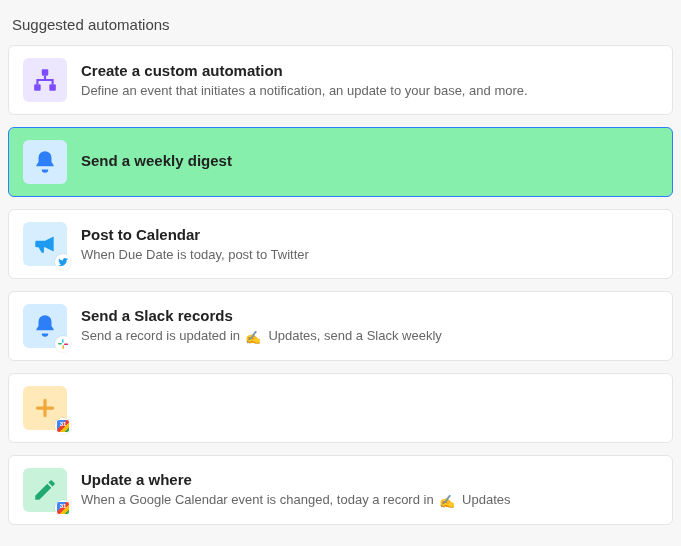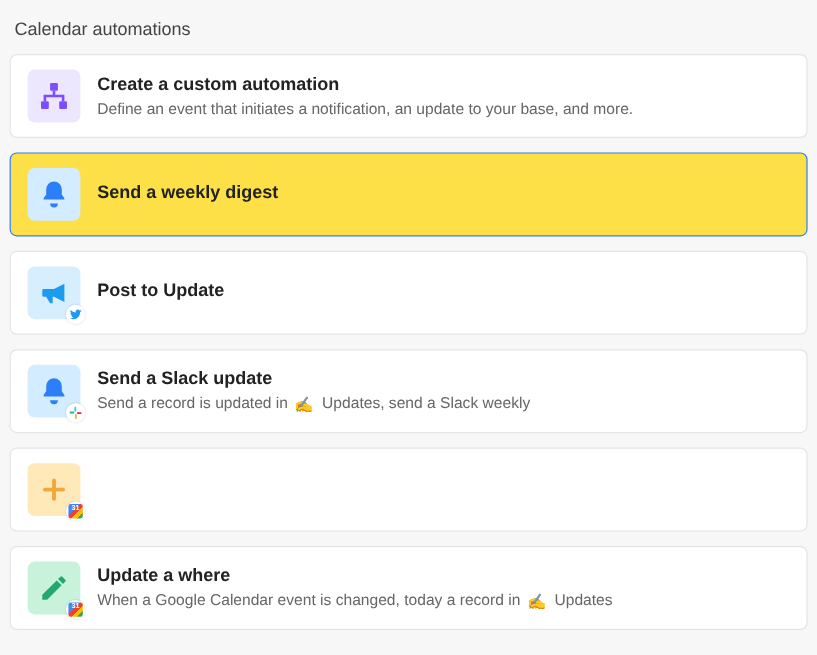--- a/index.html
+++ b/index.html
@@ -23,21 +23,21 @@
     border-radius: 6px;
     margin-bottom: 12px;
     padding: 12px 14px;
     display: flex;
     align-items: center;
     gap: 14px;
     cursor: pointer;
   }
   .card.selected {
     border: 1.5px solid #2d7ff9;
-    background: #fde047;
+    background: #86efac;
   }
   .iconbox {
     width: 44px;
     height: 44px;
     border-radius: 6px;
     flex-shrink: 0;
     display: flex;
     align-items: center;
     justify-content: center;
     position: relative;
@@ -95,21 +95,21 @@
   
   .bg-purple { background:#ede6ff; }
   .bg-blue   { background:#d4ecff; }
   .bg-blue2  { background:#d7eeff; }
   .bg-yellow { background:#ffe9b8; }
   .bg-green  { background:#c9f2db; }
 </style>
 </head>
 <body>
 
-<div class="section-title">Calendar automations</div>
+<div class="section-title">Suggested automations</div>
 
 <div class="card">
   <div class="iconbox bg-purple">
     <svg viewBox="0 0 24 24" fill="#7c4dff">
         <rect x="9" y="2" width="6" height="6" rx="1"></rect>
         <rect x="2" y="16" width="6" height="6" rx="1"></rect>
         <rect x="16" y="16" width="6" height="6" rx="1"></rect>
         <path d="M12 8v4M12 12H5v4M12 12h7v4" stroke="#7c4dff" stroke-width="2" fill="none"></path>
       </svg>
   </div>
@@ -135,42 +135,43 @@
     <svg viewBox="0 0 24 24" fill="#1d9bf0">
         <path d="M3 10v4a1 1 0 0 0 1 1h2l3 5h2v-5h1l8 4V5l-8 4H4a1 1 0 0 0-1 1z"></path>
       </svg>
     <div class="badge">
       <svg viewBox="0 0 24 24" fill="#1d9bf0">
           <path d="M22 5.9a8 8 0 0 1-2.3.6 4 4 0 0 0 1.8-2.2 8 8 0 0 1-2.6 1A4 4 0 0 0 12 9a11.3 11.3 0 0 1-8.2-4.2 4 4 0 0 0 1.2 5.4 4 4 0 0 1-1.8-.5v.1a4 4 0 0 0 3.2 3.9 4 4 0 0 1-1.8.1 4 4 0 0 0 3.7 2.8A8 8 0 0 1 2 18.6 11.3 11.3 0 0 0 8.1 20c7.3 0 11.3-6 11.3-11.3v-.5A8 8 0 0 0 22 5.9z"></path>
         </svg>
     </div>
   </div>
   <div class="text">
-    <div class="title">Post to Update</div>
+    <div class="title">Post to Calendar</div>
+    <div class="desc">When Due Date is today, post to Twitter</div>
   </div>
 </div>
 
 <div class="card">
   <div class="iconbox bg-blue">
     <svg viewBox="0 0 24 24" fill="#2d7ff9">
         <path d="M12 2a6 6 0 0 0-6 6v4l-2 3v1h16v-1l-2-3V8a6 6 0 0 0-6-6zm0 20a3 3 0 0 0 3-3H9a3 3 0 0 0 3 3z"></path>
       </svg>
     <div class="badge">
       <svg viewBox="0 0 24 24">
           <g>
             <rect x="10" y="2" width="3" height="8" rx="1.5" fill="#36c5f0"></rect>
             <rect x="2" y="10" width="8" height="3" rx="1.5" fill="#2eb67d"></rect>
             <rect x="11" y="14" width="3" height="8" rx="1.5" fill="#ecb22e"></rect>
             <rect x="14" y="11" width="8" height="3" rx="1.5" fill="#e01e5a"></rect>
           </g>
         </svg>
     </div>
   </div>
   <div class="text">
-    <div class="title">Send a Slack update</div>
+    <div class="title">Send a Slack records</div>
     <div class="desc">
       <span>Send a record is updated in </span><span class="inline-icon">✍️</span><span> Updates, send a Slack weekly</span>
     </div>
   </div>
 </div>
 
 <div class="card">
   <div class="iconbox bg-yellow">
     <svg viewBox="0 0 24 24" stroke="#f2a73b" stroke-width="3" fill="none" stroke-linecap="round">
         <path d="M12 5v14M5 12h14"></path>

